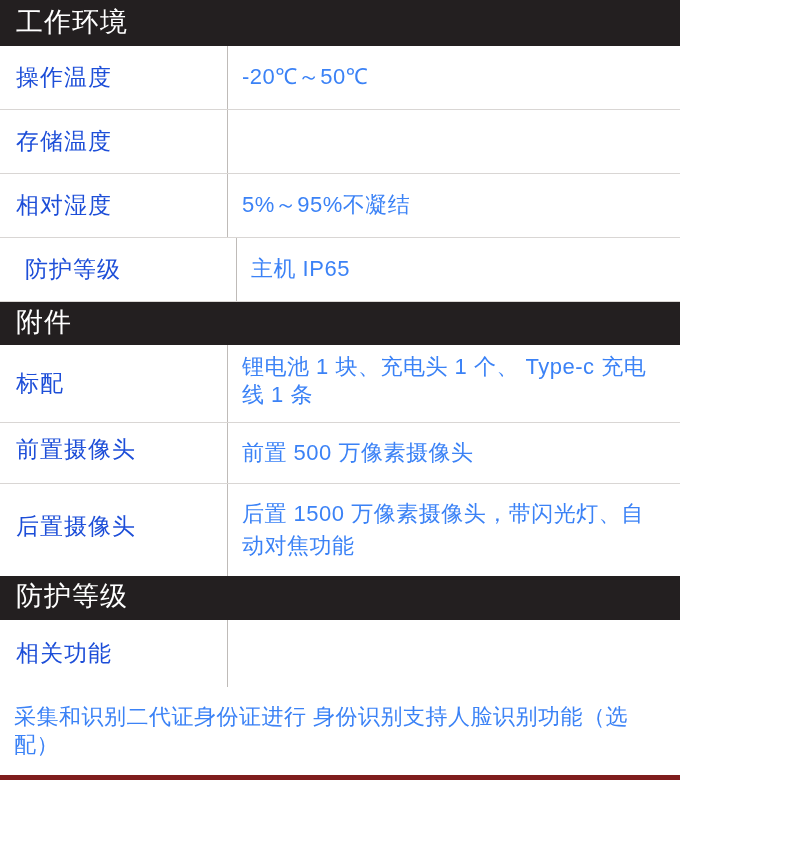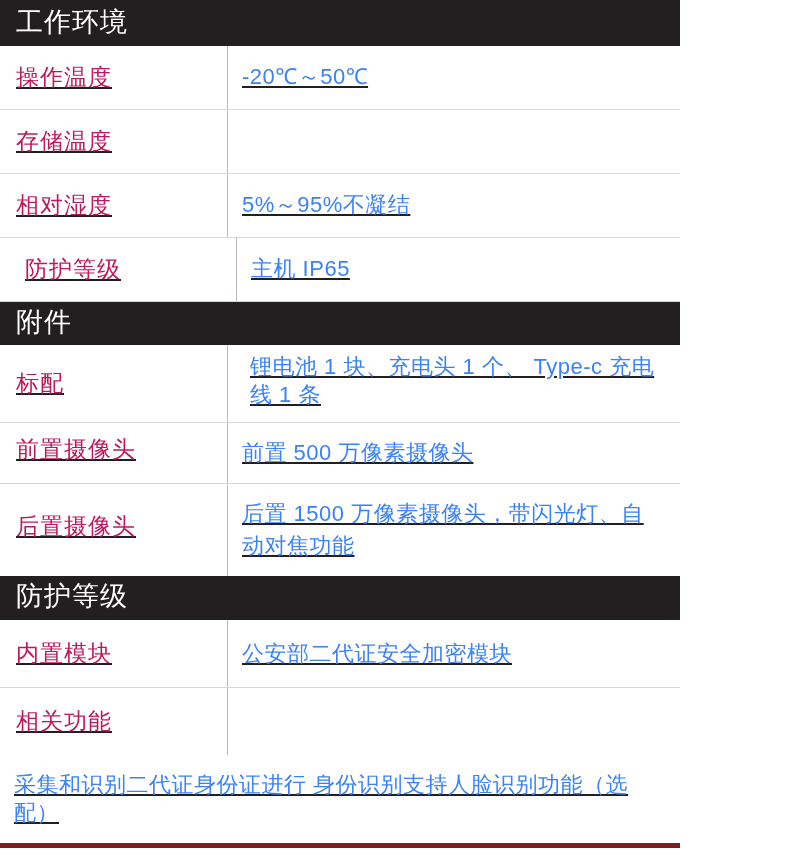--- a/index.html
+++ b/index.html
@@ -10,21 +10,20 @@
     width: 790px;
     height: 860px;
     background: #ffffff;
     font-family: "Liberation Sans", sans-serif;
     color: #231f20;
     overflow: hidden;
   }
   .spec-sheet {
     width: 680px;
     box-sizing: border-box;
-    text-decoration: underline;
   }
   .section-header {
     background: #231f20;
     color: #ffffff;
     font-size: 27px;
     line-height: 1.1;
     padding: 6px 0 8px 16px;
     letter-spacing: 1px;
     font-weight: normal;
     box-sizing: border-box;
@@ -46,40 +45,40 @@
     border-bottom: none;
   }
   .cell-label {
     width: 228px;
     min-width: 228px;
     box-sizing: border-box;
     display: flex;
     align-items: center;
     padding: 14px 0 14px 16px;
     font-size: 23px;
-    color: #be185d;
+    color: #1d4ed8;
     letter-spacing: 1px;
     border-right: 1px solid #bfbbb8;
   }
   .cell-value {
     flex: 1;
     box-sizing: border-box;
     display: flex;
     align-items: center;
     padding: 14px 18px 14px 14px;
     font-size: 22px;
     line-height: 1.35;
     color: #3b82f6;
     letter-spacing: 0.5px;
   }
   
   .sec-env .row .cell-label { padding-top: 16px; padding-bottom: 16px; }
   .sec-env .row.last { border-bottom: 1px solid #d9d6d4; padding-left: 9px; }
 
-  .sec-acc .row { border-bottom: 1px solid #d9d6d4; gap: 8px; }
+  .sec-acc .row { border-bottom: 1px solid #d9d6d4; }
   .sec-acc .cell-label { padding-top: 20px; padding-bottom: 20px; }
   .sec-acc .cell-value {
     align-items: flex-start;
     padding-top: 8px;
     line-height: 1.25;
   }
   .sec-cam .cell-label { padding-top: 11px; padding-bottom: 18px; }
   .sec-cam .cell-value { line-height: 1.45; }
   .sec-cam .row.tall .cell-value { align-items: center; }
   .sec-id .cell-label { padding-top: 18px; padding-bottom: 18px; }
@@ -140,24 +139,20 @@
       <div class="row tall last">
         <div class="cell-label">后置摄像头</div>
         <div class="cell-value value-multiline">后置 1500 万像素摄像头，带闪光灯、自动对焦功能</div>
       </div>
     </div>
   </div>
 
   <div class="section">
     <div class="section-header">防护等级</div>
     <div class="rows sec-id">
-      <div class="row">
-        <div class="cell-label">内置模块</div>
-        <div class="cell-value">公安部二代证安全加密模块</div>
-      </div>
       <div class="row tall last">
         <div class="cell-label">相关功能</div>
         <div class="cell-value value-multiline">采集和识别二代证身份证进行 身份识别支持人脸识别功能（选配）</div>
       </div>
     </div>
   </div>
 
 </div>
 
 </body></html>

